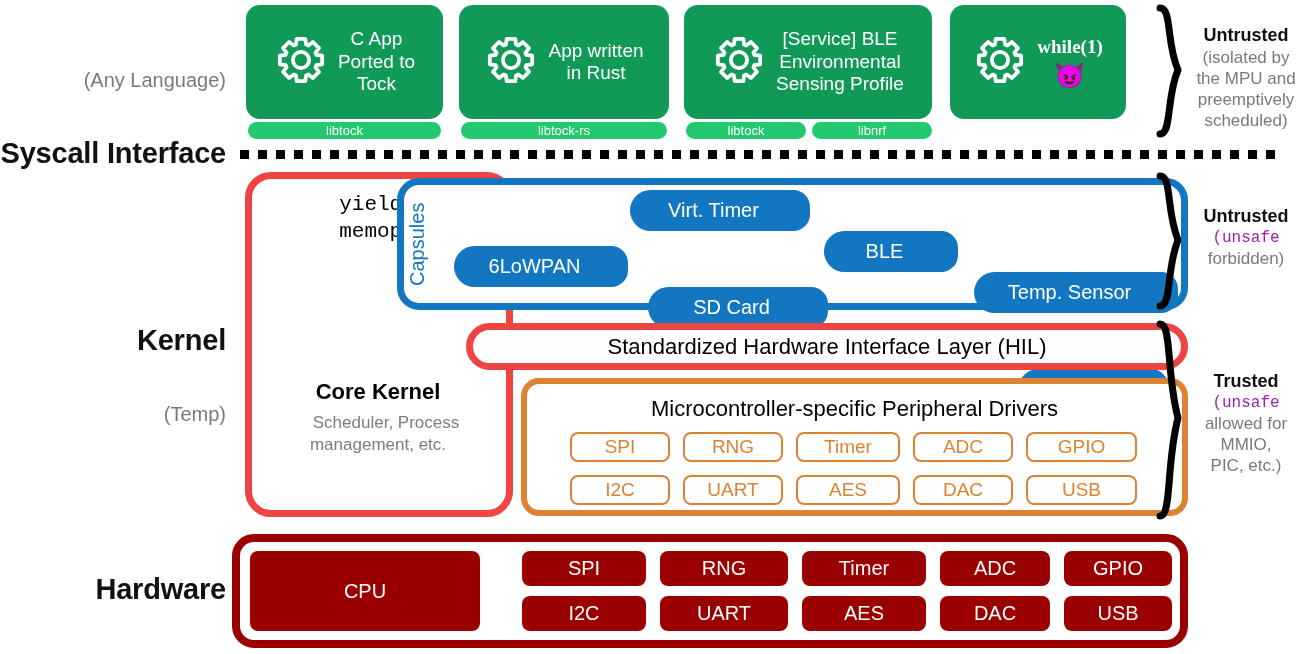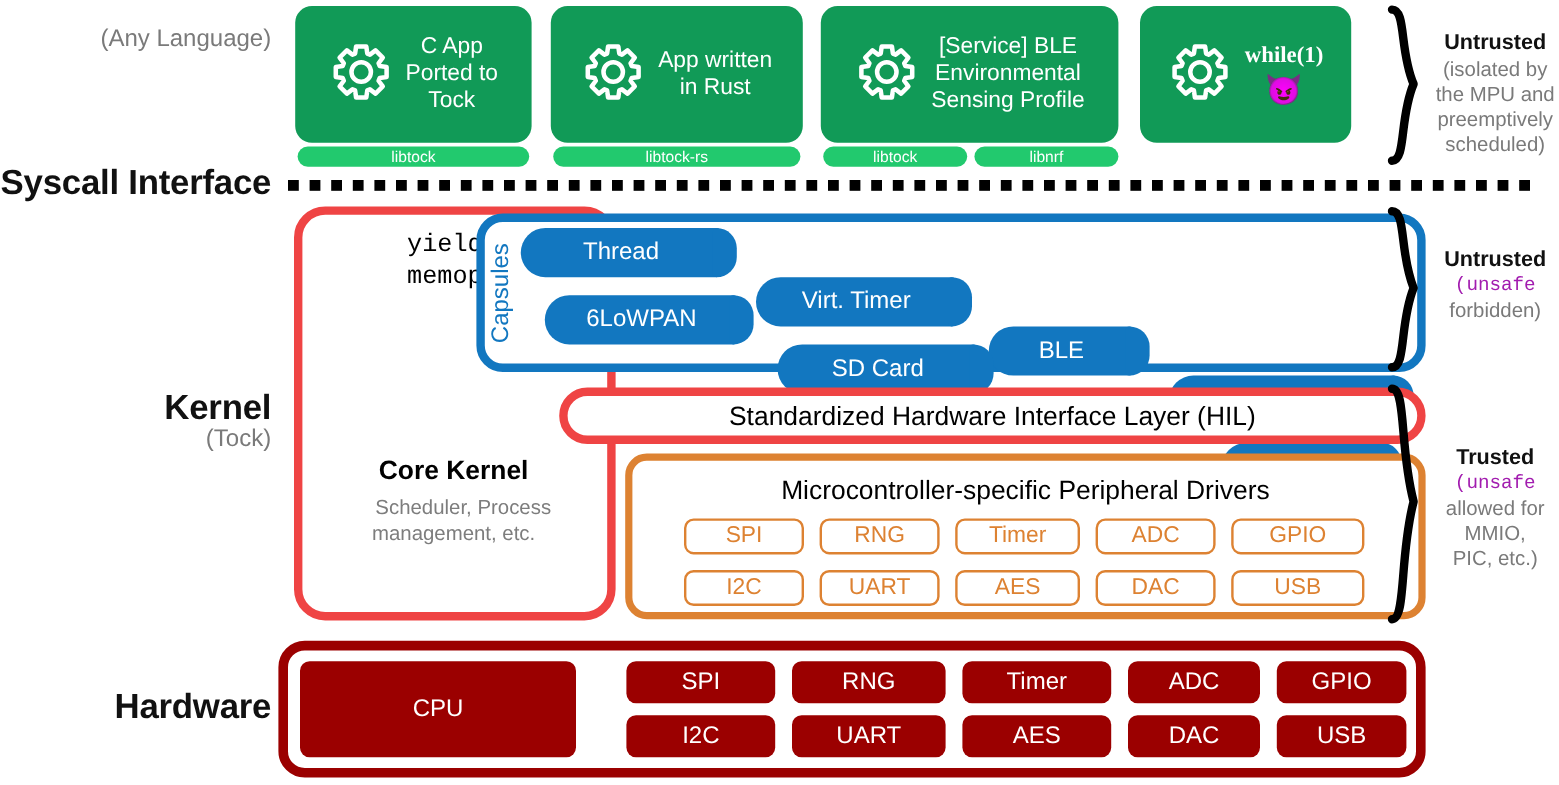--- a/index.html
+++ b/index.html
@@ -3,21 +3,21 @@
 <meta charset="utf-8">
 <style>
   html,body{margin:0;padding:0;background:#ffffff;}
   body{width:1299px;height:654px;position:relative;overflow:hidden;
        font-family:"Liberation Sans",sans-serif;color:#000;}
   .abs{position:absolute;}
 
   
   .rowlabel{ text-align:right; line-height:1.08; }
   .rowlabel .main{ font-size:29px; font-weight:600; color:#111; letter-spacing:-0.2px;}
-  .rowlabel .sub{ font-size:20px; color:#7a7a7a; }
+  .rowlabel .sub{ font-size:20px; color:#7a7a7a;margin-top:48px; }
 
   
   .proc{
     background:#119A57; border-radius:14px; color:#fff;
     display:flex; align-items:center; justify-content:center; gap:6px;
     box-sizing:border-box;
   }
   .proc .gear{ flex:0 0 auto; }
   .proc .ptitle{ font-size:19px; line-height:1.18; text-align:center; }
   .proc .ptitle.mono{ font-family:Liberation Serif, serif; font-size:19px; font-weight:700;}
@@ -93,21 +93,21 @@
 <div class="abs rowlabel" style="left:30px; top:22px; width:196px;">
   <div class="sub">(Any Language)</div>
 </div>
 
 <div class="abs rowlabel" style="left:0px; top:138px; width:226px;">
   <div class="main">Syscall Interface</div>
 </div>
 
 <div class="abs rowlabel" style="left:30px; top:325px; width:196px;">
   <div class="main">Kernel</div>
-  <div class="sub">(Tock)</div>
+  <div class="sub">(Temp)</div>
 </div>
 
 <div class="abs rowlabel" style="left:30px; top:574px; width:196px;">
   <div class="main">Hardware</div>
 </div>
 
 <div id="processes-layer">
     <div class="abs proc" style="left: 246px; top: 5px; width: 197px; height: 114px;">
       <span class="gear" style="margin-right: 4px;"><svg width="54" height="54" viewBox="0 0 100 100">
           <g fill="none" stroke="#fff" stroke-width="7" stroke-linejoin="round">
@@ -177,24 +177,20 @@
   <div class="ck-title">Core Kernel</div>
   <div class="ck-sub" style="margin-top:7px;padding-left:16px;">Scheduler, Process</div>
   <div class="ck-sub">management, etc.</div>
 </div>
 
 <div class="abs box-blue" style="left:397px; top:178px; width:791px; height:132px;"></div>
 
 <div class="abs capsules-label" style="left:406px; top:186px; height:116px; width:24px;">Capsules</div>
 
 <div id="capsules-row1" class="abs" style="left:434px; top:190px; width:744px; height:41px;">
-    <div class="abs cap" style="left: 0px; top: 0px; width: 180px;">
-      <div class="body">Thread</div>
-      <div class="lid"></div>
-    </div>
     <div class="abs cap" style="left: 196px; top: 0px; width: 180px;">
       <div class="body">Virt. Timer</div>
       <div class="lid"></div>
     </div>
     <div class="abs cap" style="left: 390px; top: 0px; width: 134px;">
       <div class="body">BLE</div>
       <div class="lid"></div>
     </div>
     <div class="abs cap" style="left: 540px; top: 0px; width: 204px;">
       <div class="body">Temp. Sensor</div>

